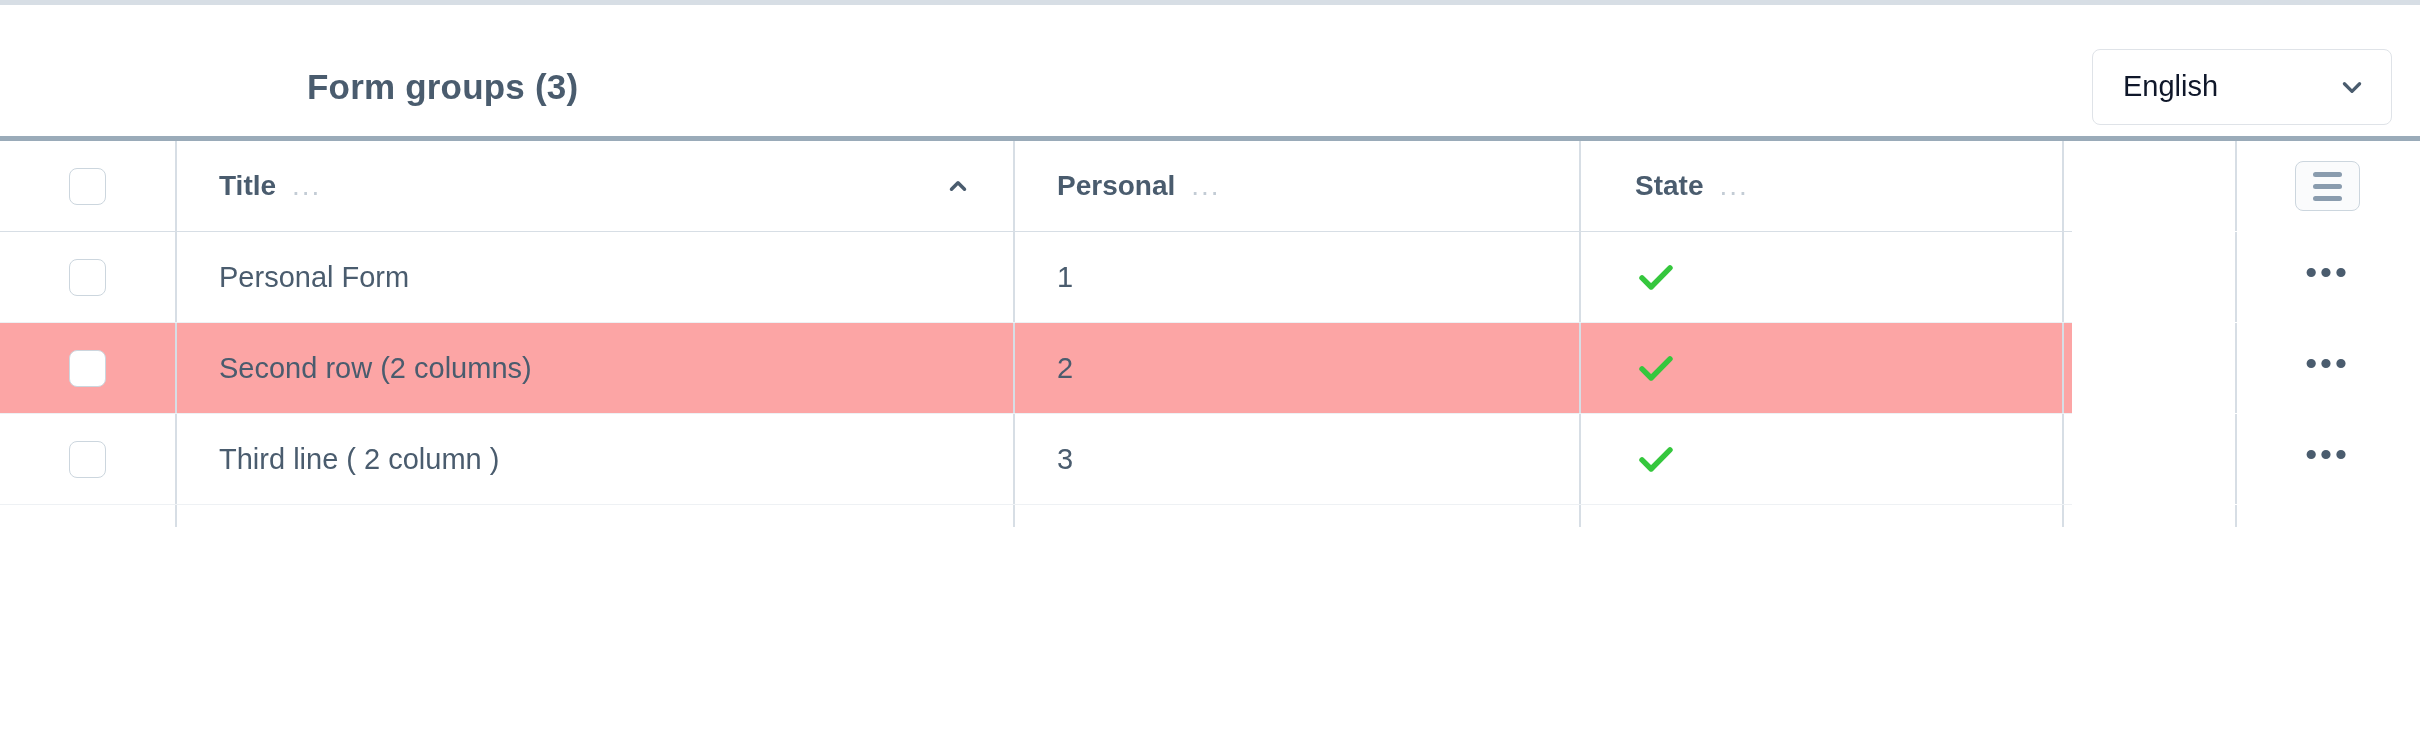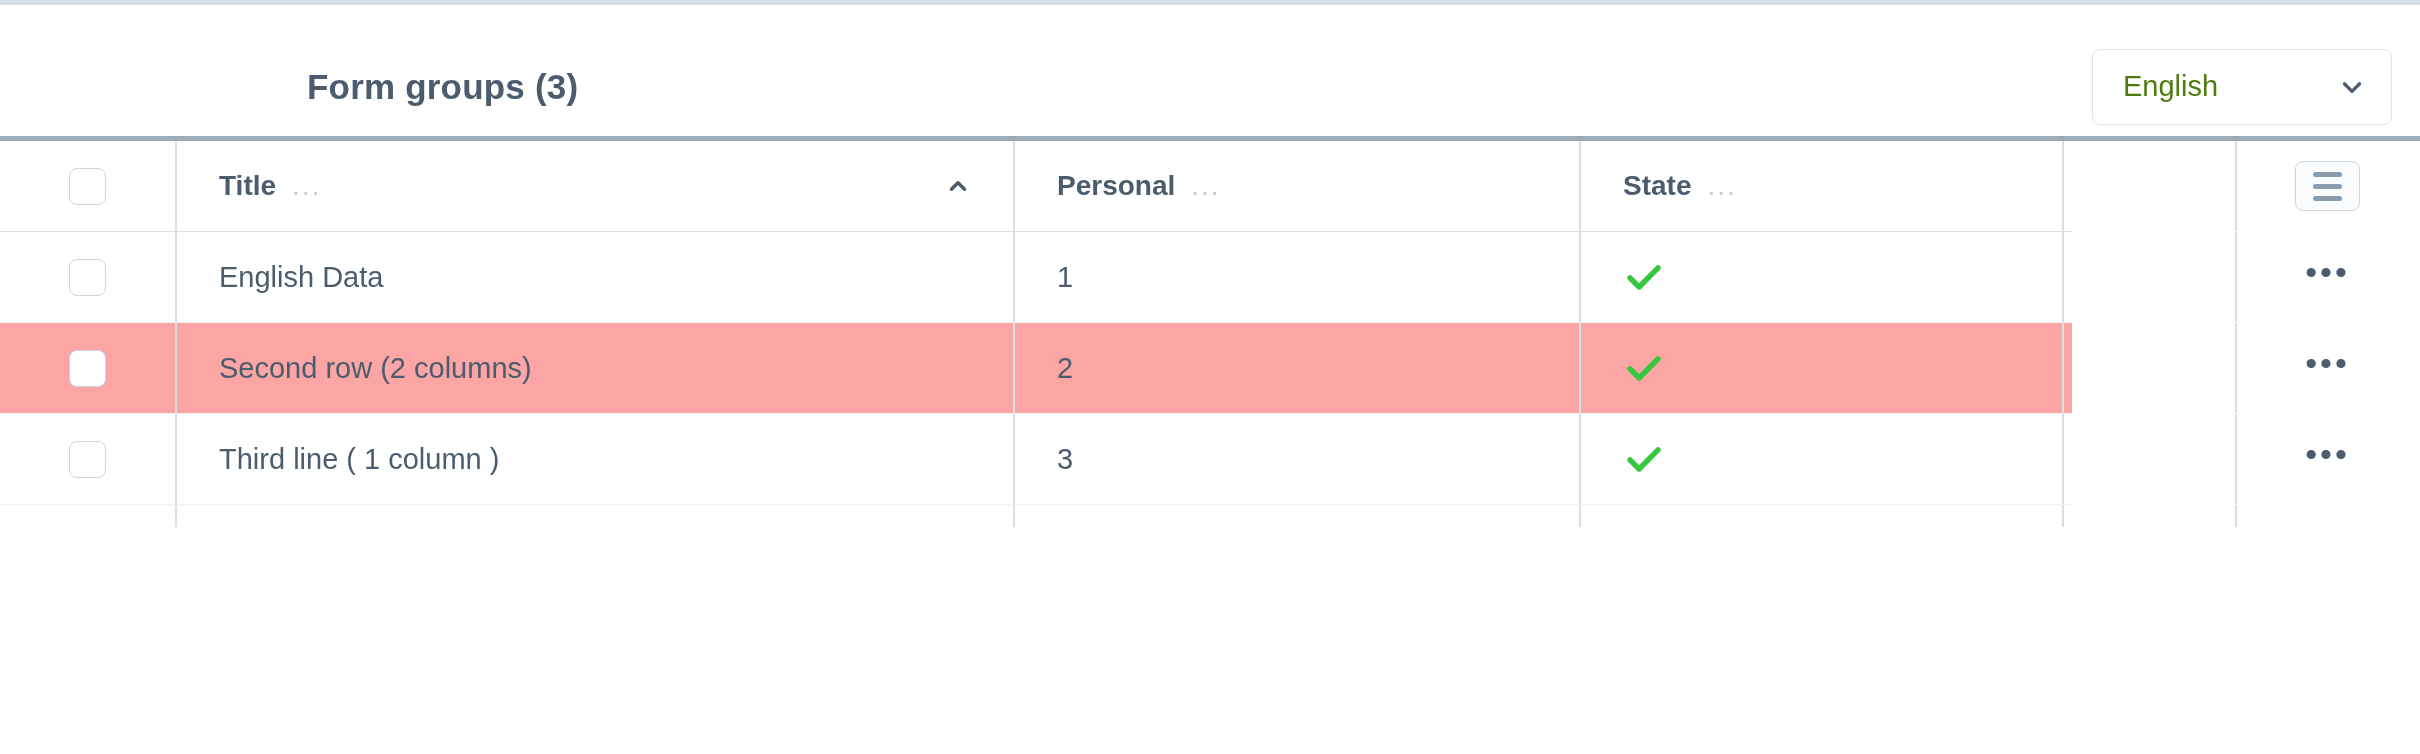--- a/index.html
+++ b/index.html
@@ -68,21 +68,21 @@
     border-radius: 8px;
     background: #ffffff;
     display: flex;
     align-items: center;
     justify-content: space-between;
     padding: 0 26px 0 30px;
     cursor: pointer;
   }
   .lang-select .lang-label {
     font-size: 29px;
-    color: #4d7c0f;
+    color: #0f172a;
     white-space: nowrap;
   }
   .chevron-down {
     width: 26px;
     height: 26px;
     flex: none;
     display: block;
   }
 
   .create-btn {
@@ -136,21 +136,21 @@
     content: "";
     position: absolute;
     left: 0; top: 0; bottom: 0;
     width: 1.6px;
     background: #d7dee5;
   }
 
   .c-check  { width: 175px; justify-content: center; }
   .c-title  { width: 838px; padding-left: 44px; }
   .c-pos    { width: 566px; padding-left: 44px; }
-  .c-state  { width: 483px; padding-left: 44px; }
+  .c-state  { width: 483px; padding-left: 56px; }
   .c-blank  { width: 173px; }
   .c-menu   { width: 185px; justify-content: center; }
 
   .header-row { height: 91px; border-bottom: 1.6px solid #d7dee5; }
   .body-row   { height: 91px; border-bottom: 1.6px solid #eef1f4; }
   .body-row.last { border-bottom: 1.6px solid #eef1f4; }
 
   .col-title {
     font-size: 28px;
     font-weight: bold;
@@ -300,21 +300,21 @@
           <span></span>
         </div>
       </div>
     </div>
 
     <div class="grid-row body-row">
       <div class="cell c-check">
         <div class="checkbox"></div>
       </div>
       <div class="cell c-title sep">
-        <span class="cell-text">English Data</span>
+        <span class="cell-text">Personal Form</span>
       </div>
       <div class="cell c-pos sep">
         <span class="cell-text">1</span>
       </div>
       <div class="cell c-state sep">
         <svg class="check-mark" viewBox="0 0 24 24" fill="none">
           <path d="M4 12.5l5.2 5.2L20 6.8" stroke="#35c73d" stroke-width="3.1" stroke-linecap="round" stroke-linejoin="round"></path>
         </svg>
       </div>
       <div class="cell c-blank sep"></div>
@@ -342,21 +342,21 @@
       <div class="cell c-menu sep">
         <span class="row-dots">•••</span>
       </div>
     </div>
 
     <div class="grid-row body-row last">
       <div class="cell c-check">
         <div class="checkbox"></div>
       </div>
       <div class="cell c-title sep">
-        <span class="cell-text">Third line ( 1 column )</span>
+        <span class="cell-text">Third line ( 2 column )</span>
       </div>
       <div class="cell c-pos sep">
         <span class="cell-text">3</span>
       </div>
       <div class="cell c-state sep">
         <svg class="check-mark" viewBox="0 0 24 24" fill="none">
           <path d="M4 12.5l5.2 5.2L20 6.8" stroke="#35c73d" stroke-width="3.1" stroke-linecap="round" stroke-linejoin="round"></path>
         </svg>
       </div>
       <div class="cell c-blank sep"></div>

